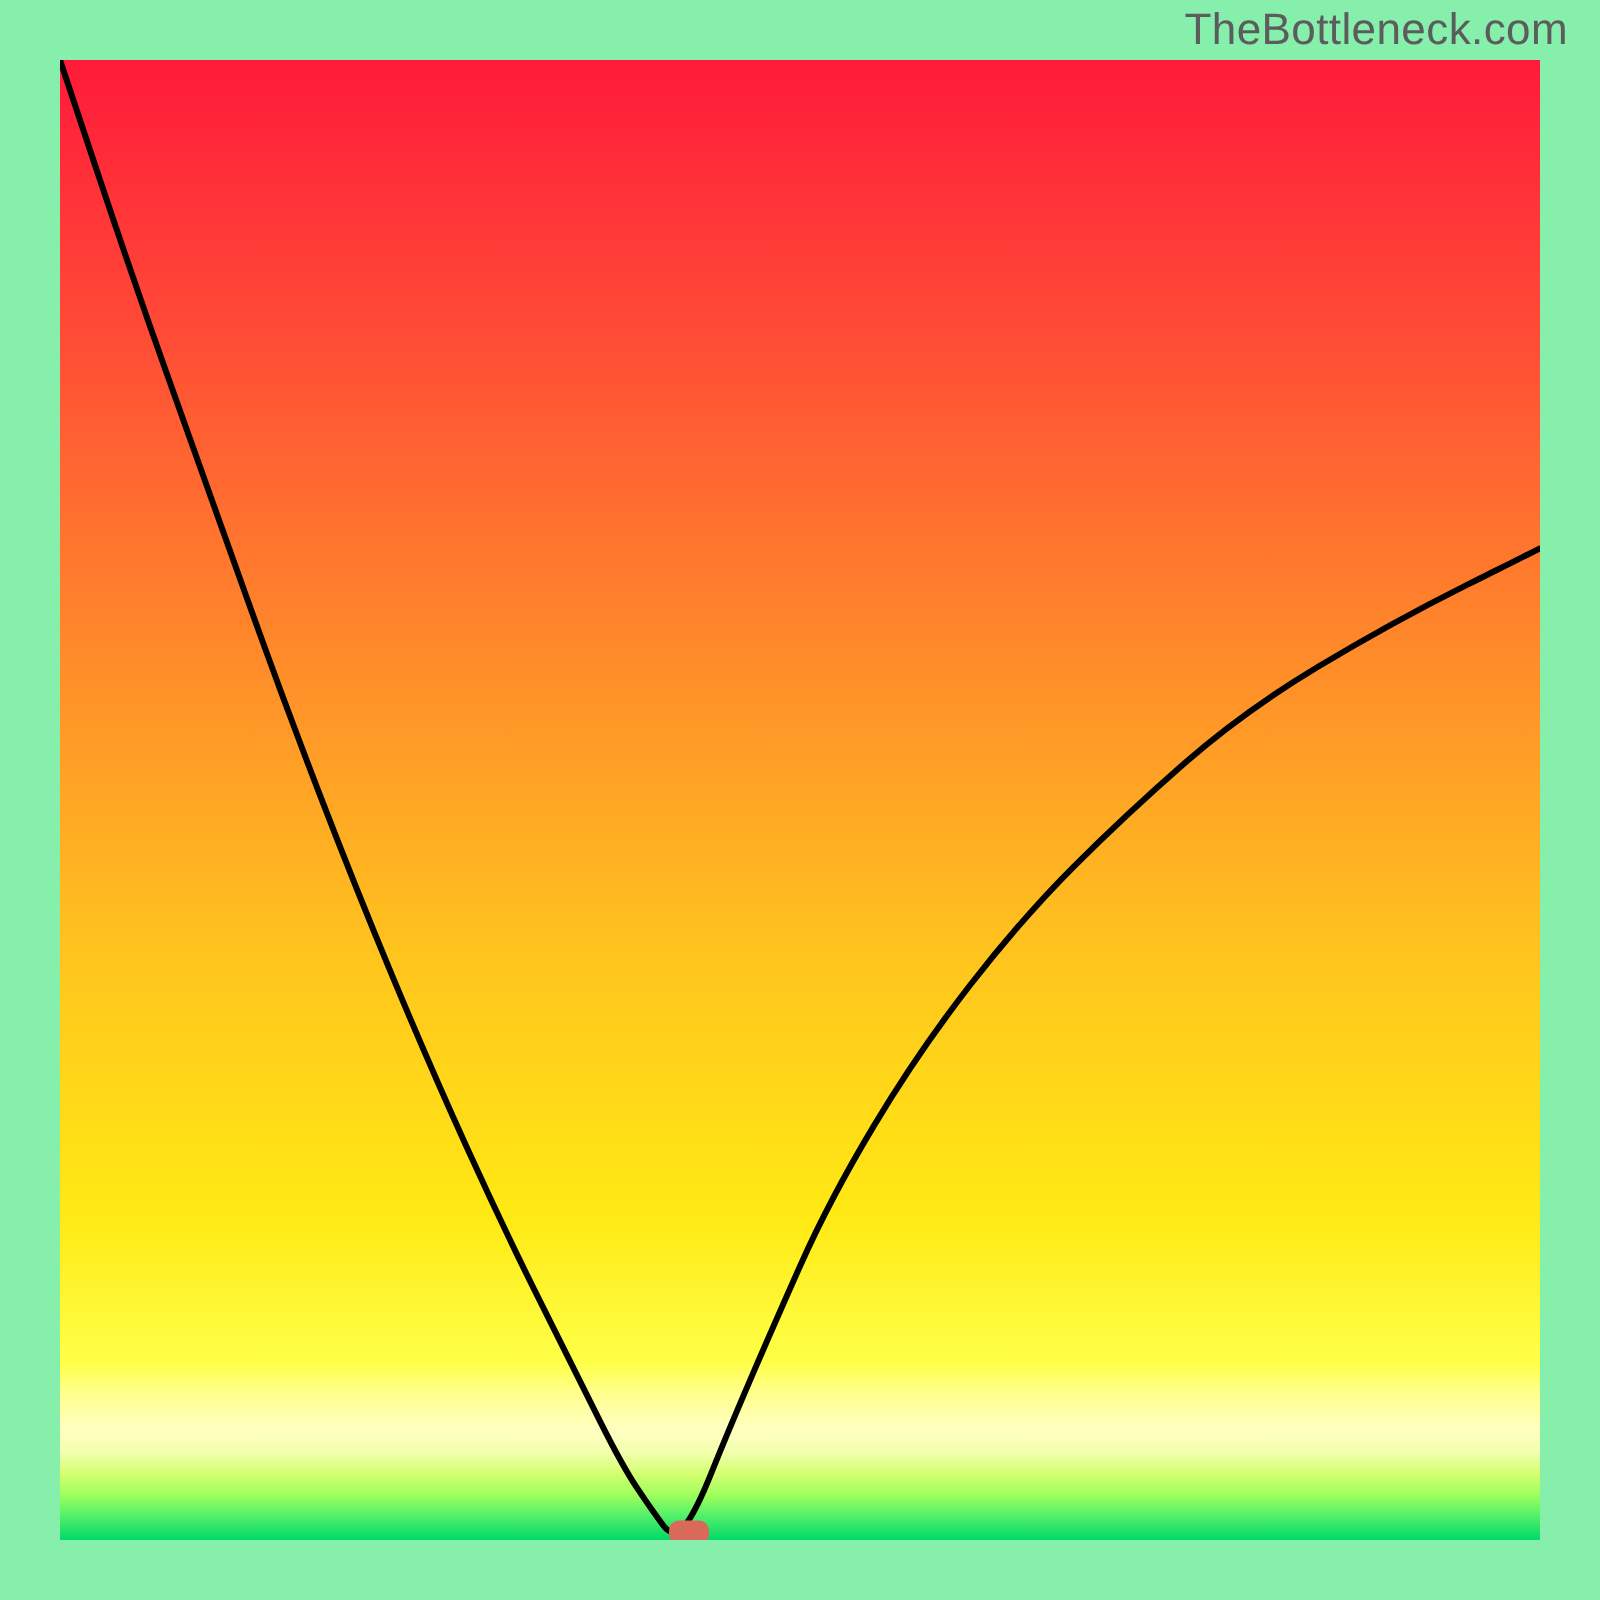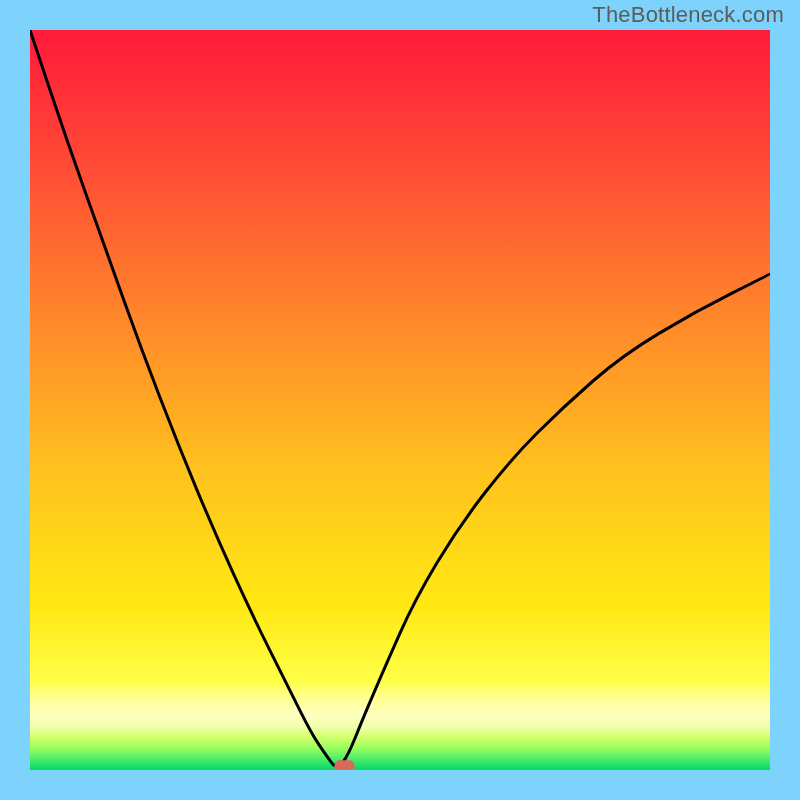--- a/index.html
+++ b/index.html
@@ -10,21 +10,21 @@
     background: #000;
     overflow: hidden;
     font-family: Arial, Helvetica, sans-serif;
   }
   .frame {
     position: absolute;
     left: 0;
     top: 0;
     width: 800px;
     height: 800px;
-    background: #7dd3fc;
+    background: #86efac;
   }
   .watermark {
     position: absolute;
     top: 2px;
     right: 16px;
     color: #5c5c5c;
     font-size: 22px;
     letter-spacing: 0.2px;
     font-weight: 400;
   }

